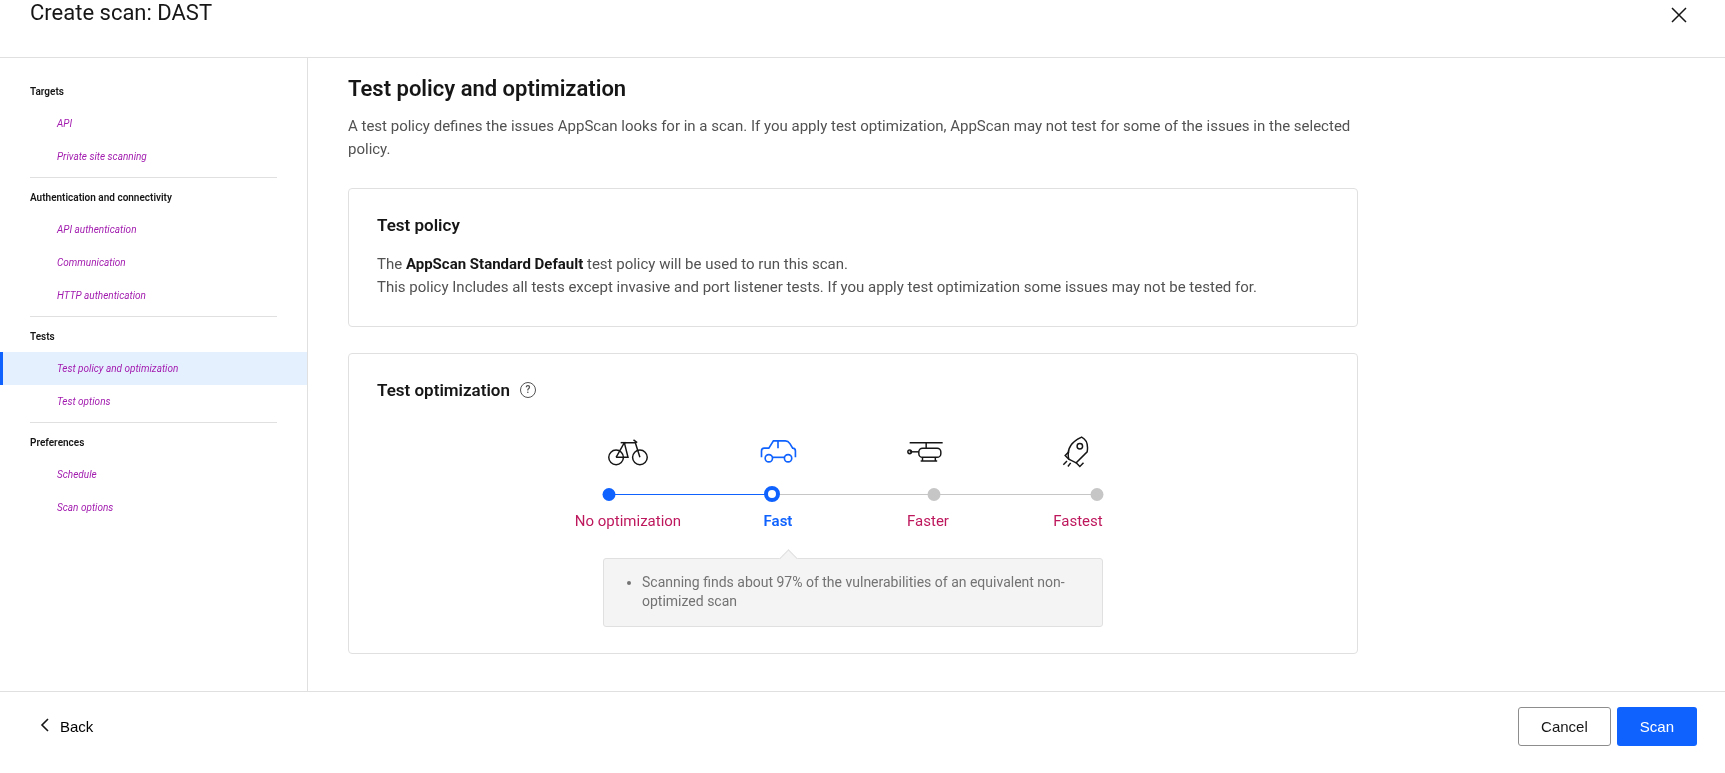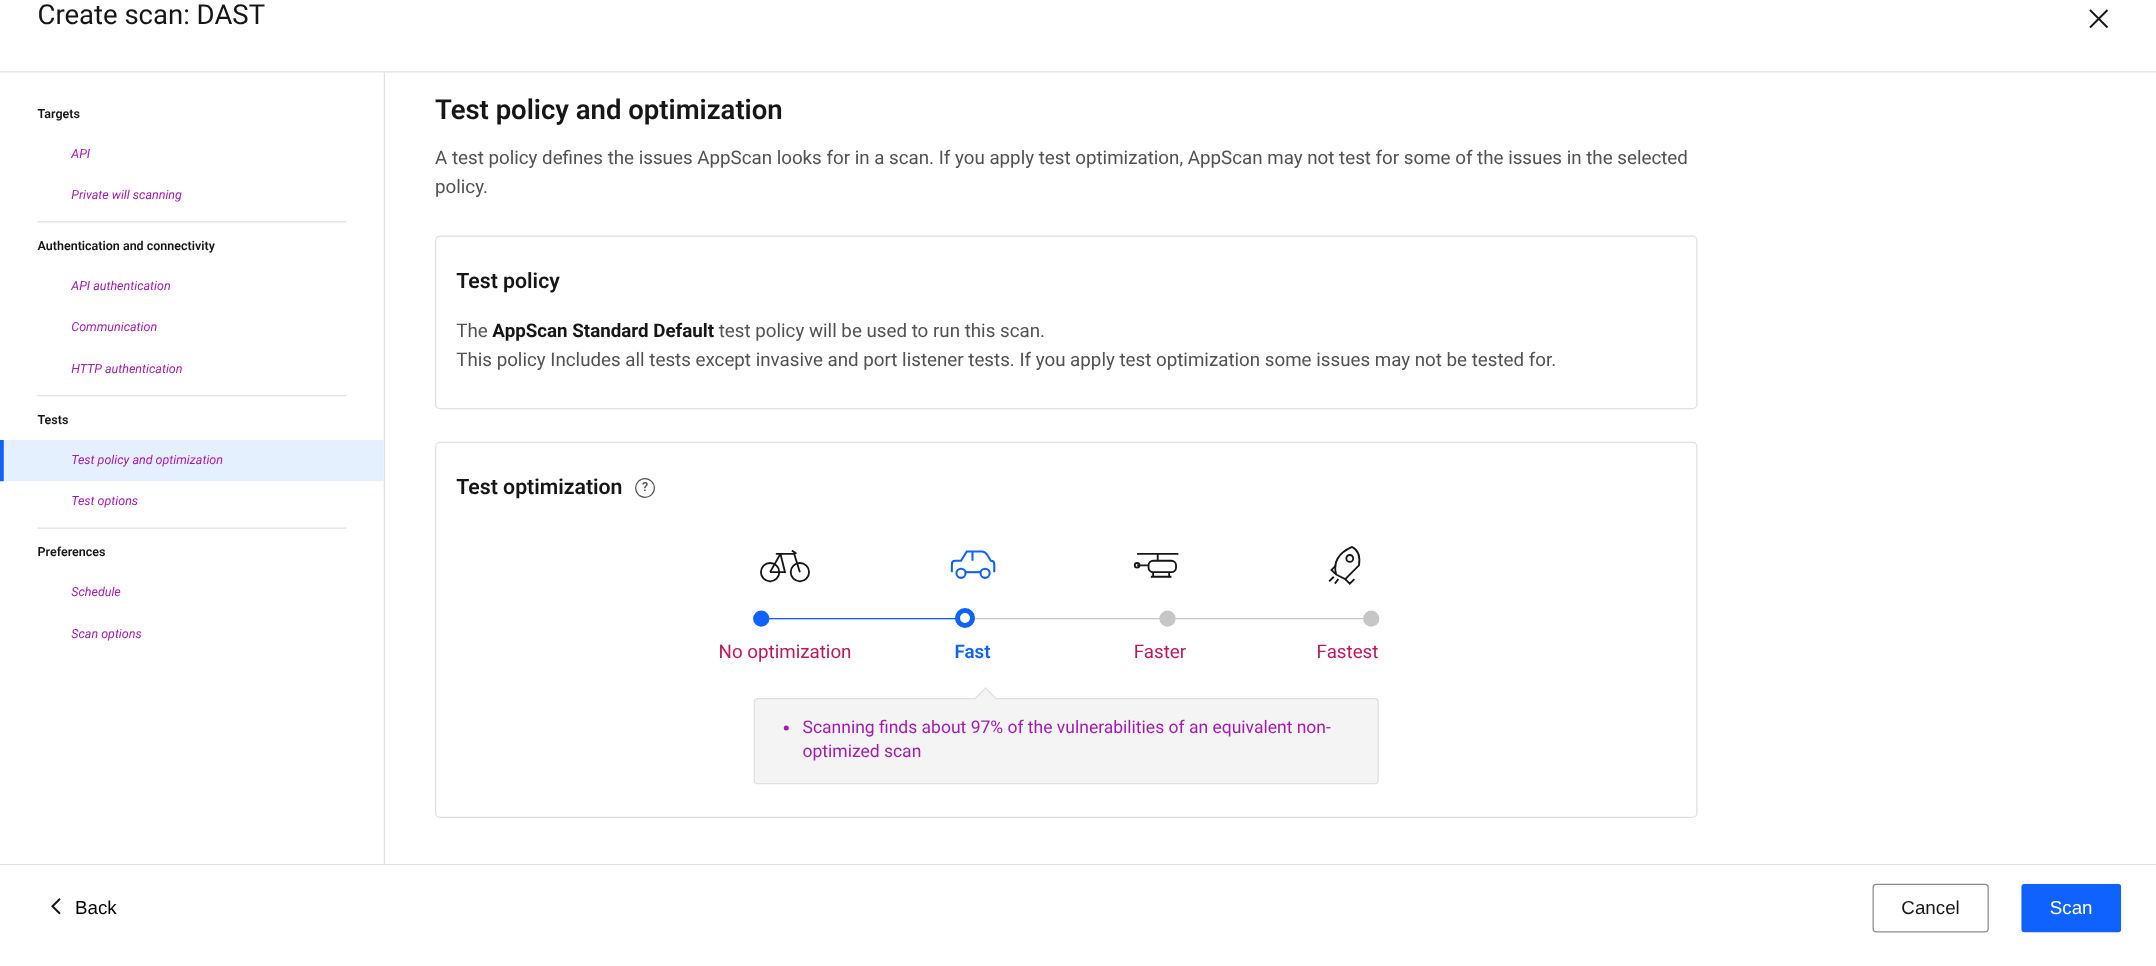--- a/index.html
+++ b/index.html
@@ -80,21 +80,21 @@
 .main p.intro {
   font-size: 15px;
   color: #525252;
   line-height: 1.5;
   max-width: 1010px;
   margin-bottom: 28px;
 }
 .card {
   border: 1px solid #e0e0e0;
   border-radius: 4px;
-  padding: 26px 16px;
+  padding: 26px 28px;
   margin-bottom: 26px;
   max-width: 1010px;
 }
 .card h3 {
   font-size: 17px;
   font-weight: 600;
   margin-bottom: 18px;
   display: flex;
   align-items: center;
   gap: 10px;
@@ -182,38 +182,38 @@
   position: absolute;
   top: -7px;
   left: 178px;
   width: 12px; height: 12px;
   background: #f4f4f4;
   border-left: 1px solid #e0e0e0;
   border-top: 1px solid #e0e0e0;
   transform: rotate(45deg);
 }
 .opt-tooltip ul { list-style: disc; padding-left: 18px; }
-.opt-tooltip li { font-size: 14px; color: #a21caf; line-height: 1.4; }
+.opt-tooltip li { font-size: 14px; color: #737373; line-height: 1.4; }
 .footer {
   height: 70px;
   border-top: 1px solid #e0e0e0;
   display: flex;
   align-items: center;
   padding: 0 28px;
   background: #fff;
   position: absolute;
   bottom: 12px; left: 0; right: 0;
 }
 .back-btn {
   display: flex; align-items: center; gap: 10px;
   background: none; border: none;
   font-size: 15px; cursor: pointer;
   padding: 8px 12px;
 }
-.footer-right { margin-left: auto; display: flex; gap: 26px; }
+.footer-right { margin-left: auto; display: flex; gap: 6px; }
 .btn {
   font-size: 15px;
   padding: 10px 22px;
   border-radius: 3px;
   cursor: pointer;
   border: 1px solid transparent;
 }
 .btn-secondary { background: #fff; border-color: #8d8d8d; color: #161616; }
 .btn-primary { background: #0f62fe; color: #fff; }
 </style>
@@ -229,21 +229,21 @@
         </svg>
     </span>
   </button>
 </div>
 
 <div class="body">
   <div class="sidebar">
     <div class="sb-group">
       <div class="sb-title">Targets</div>
       <div class="sb-item">API</div>
-      <div class="sb-item">Private will scanning</div>
+      <div class="sb-item">Private site scanning</div>
     </div>
     <div class="sb-divider"></div>
     <div class="sb-group">
       <div class="sb-title">Authentication and connectivity</div>
       <div class="sb-item">API authentication</div>
       <div class="sb-item">Communication</div>
       <div class="sb-item">HTTP authentication</div>
     </div>
     <div class="sb-divider"></div>
     <div class="sb-group">

